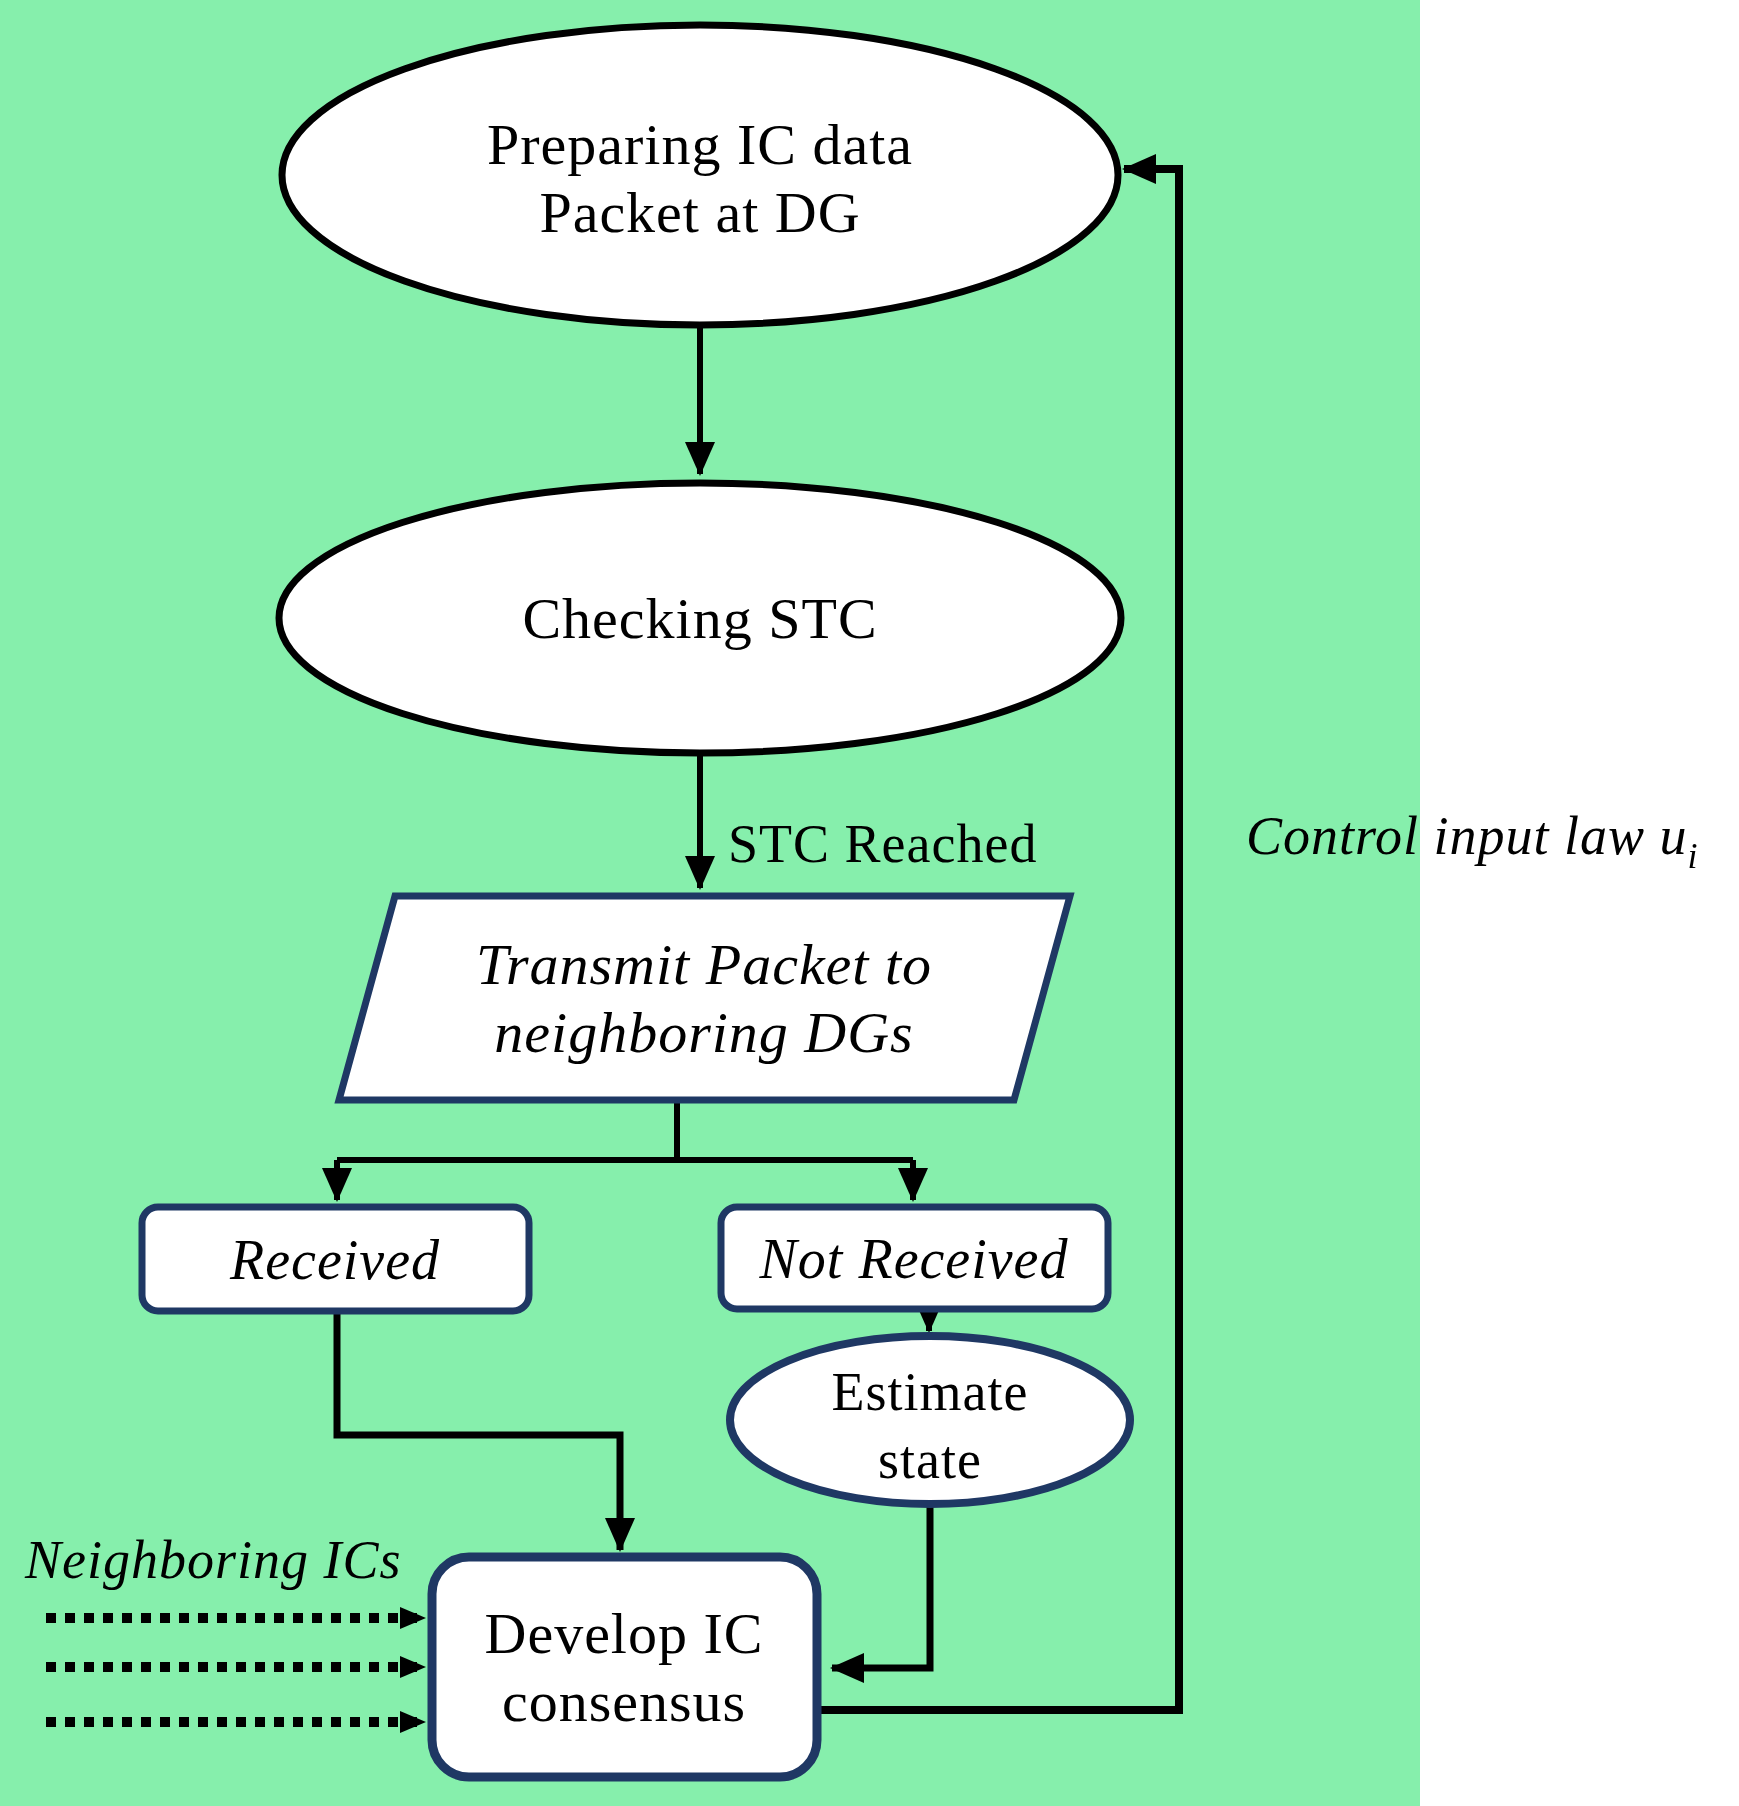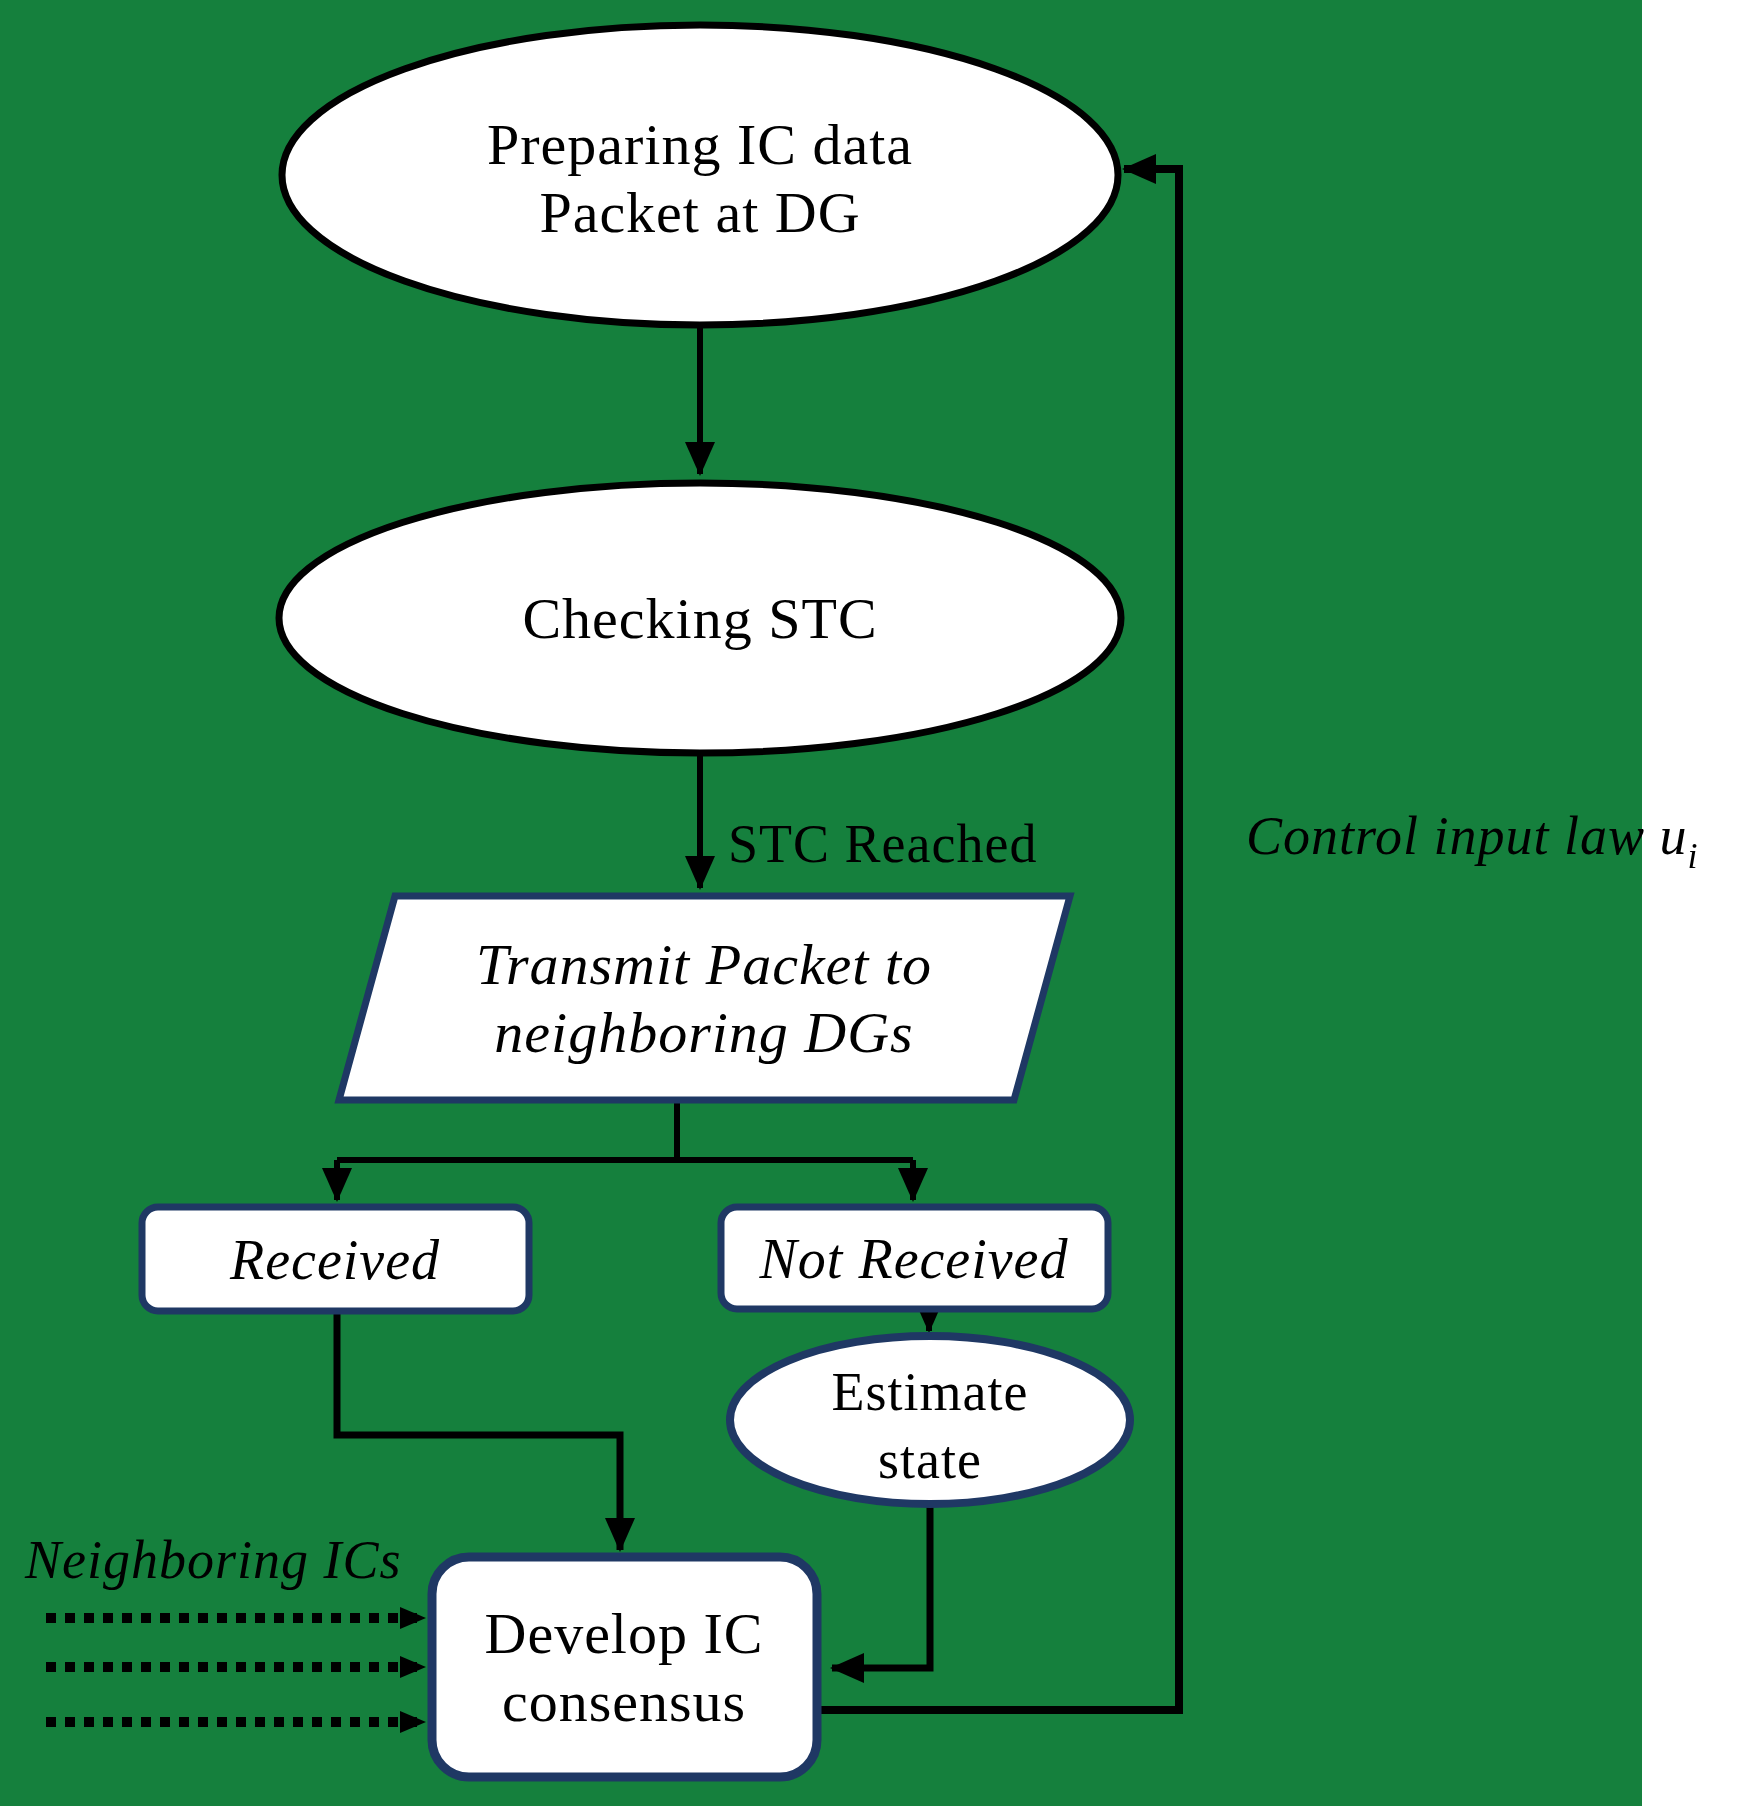--- a/index.html
+++ b/index.html
@@ -2,23 +2,23 @@
 <html><head>
 <meta charset="utf-8">
 <style>
   html, body {
     margin: 0;
     padding: 0;
     background: #ffffff;
   }
   .canvas {
     position: relative;
-    width: 1642px;
+    width: 1420px;
     height: 1806px;
-    background: #15803d;
+    background: #86efac;
   }
   svg {
     display: block;
   }
   text {
     font-family: "Liberation Serif", serif;
     fill: #000000;
     letter-spacing: 1px;
   }
   .it { font-style: italic; }

